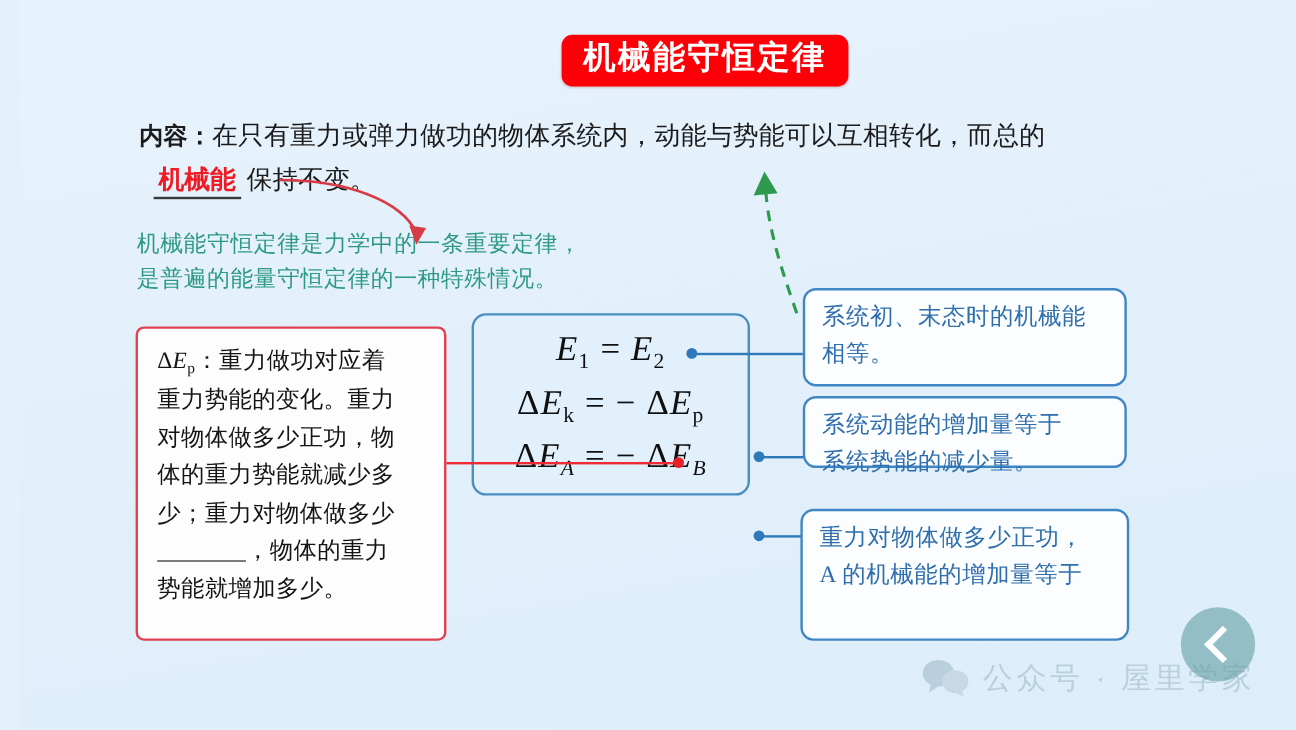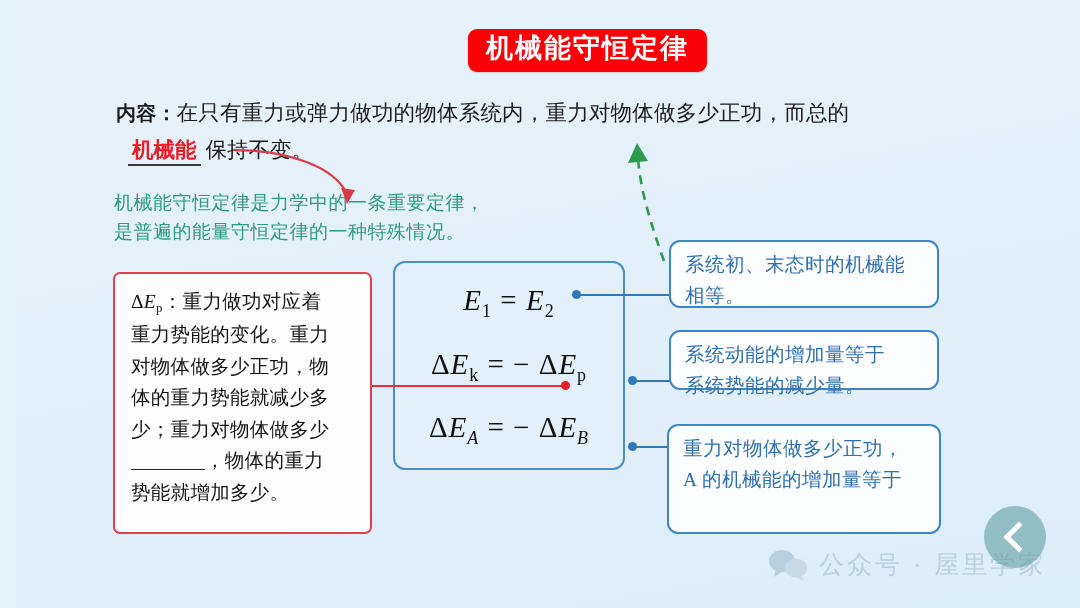--- a/index.html
+++ b/index.html
@@ -112,21 +112,21 @@
   }
   .vsub { font-size: 0.66em; vertical-align: -0.32em; }
   .ital { font-style: italic; font-family: "Liberation Serif", serif; }
 
   
   .formula-box {
     position: absolute;
     left: 377px;
     top: 261px;
     width: 232px;
-    height: 209px;
+    height: 152px;
     border: 2px solid #4a8ec2;
     border-radius: 12px;
     background: #e1f0fb;
     box-sizing: border-box;
     display: flex;
     flex-direction: column;
     justify-content: space-around;
     align-items: center;
     padding: 8px 0 6px 0;
   }
@@ -147,21 +147,21 @@
     border-radius: 11px;
     background: #fbfdfe;
     box-sizing: border-box;
     color: #2f6fae;
     font-size: 19.5px;
     line-height: 1.58;
     letter-spacing: 0.5px;
     padding: 8px 12px 6px 14px;
   }
   .note-box div { white-space: nowrap; }
-  #note-1 { left: 653px; top: 240px; width: 270px; height: 68px; }
+  #note-1 { left: 653px; top: 240px; width: 270px; height: 82px; }
   #note-2 { left: 653px; top: 330px; width: 270px; height: 60px; }
   #note-3 { left: 651px; top: 424px; width: 274px; height: 110px; }
 
   
   .connector {
     position: absolute;
     background: #2f79ba;
   }
   .dot {
     position: absolute;
@@ -213,21 +213,21 @@
 </style>
 </head>
 <body>
 
 <div id="slide">
 
   <div class="title-badge">机械能守恒定律</div>
 
   <div class="content-wrap">
     <div class="content-line1">
-      <span class="content-label">内容：</span><span>在只有重力或弹力做功的物体系统内，重力对物体做多少正功，而总的</span>
+      <span class="content-label">内容：</span><span>在只有重力或弹力做功的物体系统内，动能与势能可以互相转化，而总的</span>
     </div>
     <div class="content-line2">
       <span class="keyword-red">机械能</span><span>保持不变。</span>
     </div>
   </div>
 
   <div class="teal-note">
     <div>机械能守恒定律是力学中的一条重要定律，</div>
     <div>是普遍的能量守恒定律的一种特殊情况。</div>
   </div>

